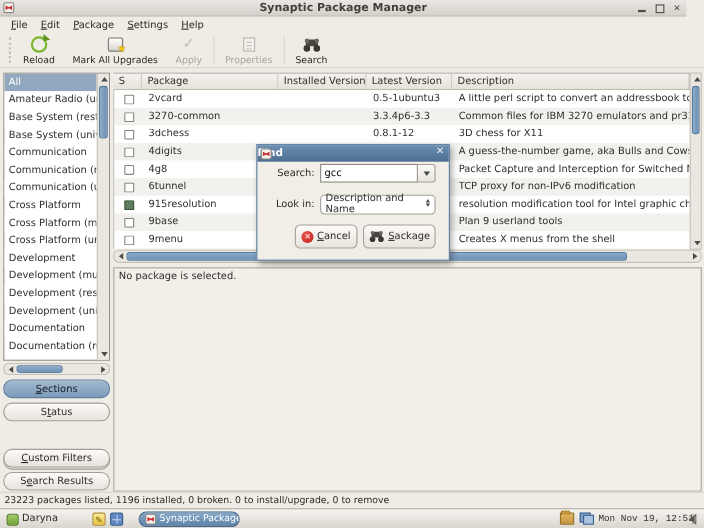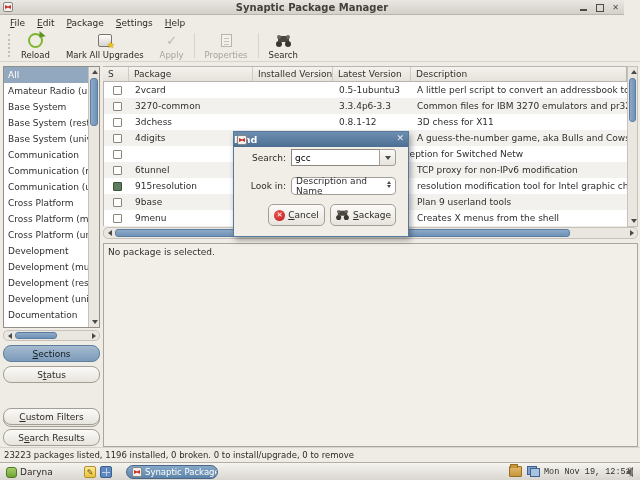--- a/index.html
+++ b/index.html
@@ -201,21 +201,20 @@
           </span>
         <span>Search</span>
       </div>
     </div>
 
     <div id="sections-list">
       <div id="sections-items">
 
       <div class="sec-item selected"><span>All</span></div>
           <div class="sec-item alt"><span>Amateur Radio (unive</span></div>
-          <div class="sec-item"><span>Base System</span></div>
           <div class="sec-item alt"><span>Base System (restrict</span></div>
           <div class="sec-item"><span>Base System (univers</span></div>
           <div class="sec-item alt"><span>Communication</span></div>
           <div class="sec-item"><span>Communication (mult</span></div>
           <div class="sec-item alt"><span>Communication (unive</span></div>
           <div class="sec-item"><span>Cross Platform</span></div>
           <div class="sec-item alt"><span>Cross Platform (multiv</span></div>
           <div class="sec-item"><span>Cross Platform (univer</span></div>
           <div class="sec-item alt"><span>Development</span></div>
           <div class="sec-item"><span>Development (multive</span></div>
@@ -303,20 +302,21 @@
           </span>
         <span class="cell c-pkg">4digits</span>
         <span class="cell c-inst"></span>
         <span class="cell c-lat"></span>
         <span class="cell c-desc">A guess-the-number game, aka Bulls and Cows</span>
       </div>
         <div class="pkg-row">
         <span class="cell c-s">
             <span class="chk"></span>
           </span>
+        <span class="cell c-pkg">4g8</span>
         <span class="cell c-inst"></span>
         <span class="cell c-lat"></span>
         <span class="cell c-desc">Packet Capture and Interception for Switched Netw</span>
       </div>
         <div class="pkg-row alt">
         <span class="cell c-s">
             <span class="chk"></span>
           </span>
         <span class="cell c-pkg">6tunnel</span>
         <span class="cell c-inst"></span>

